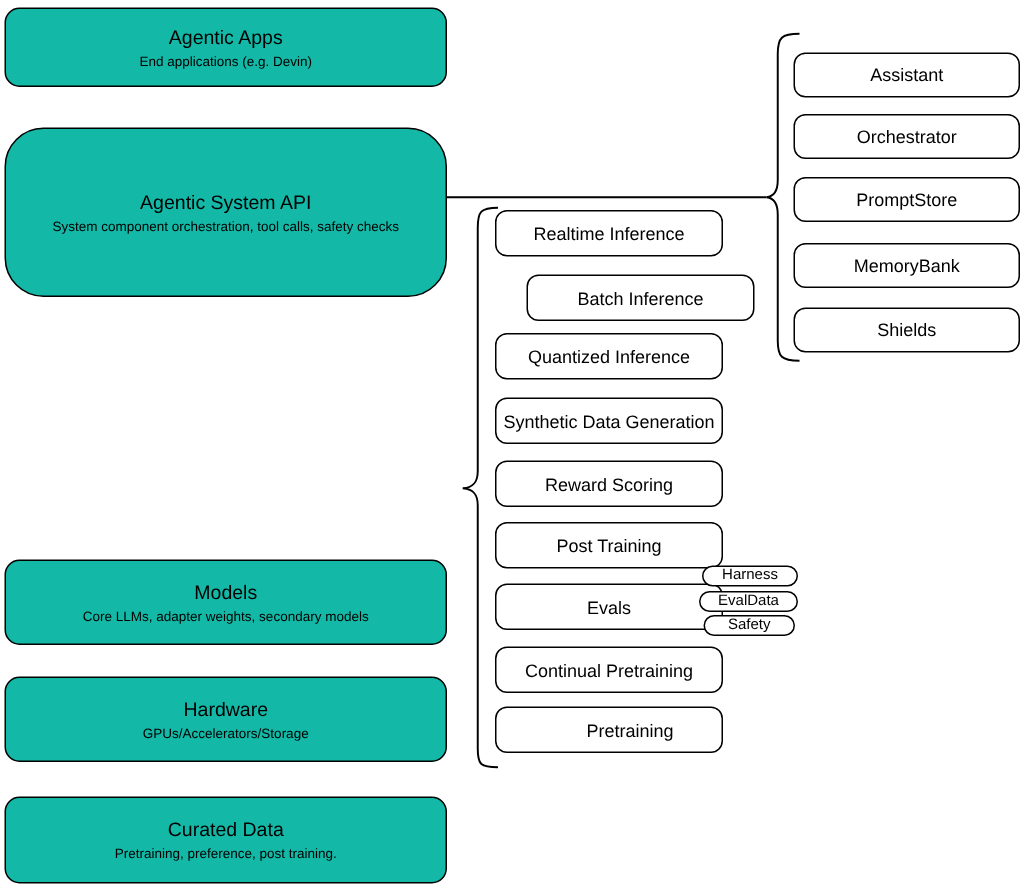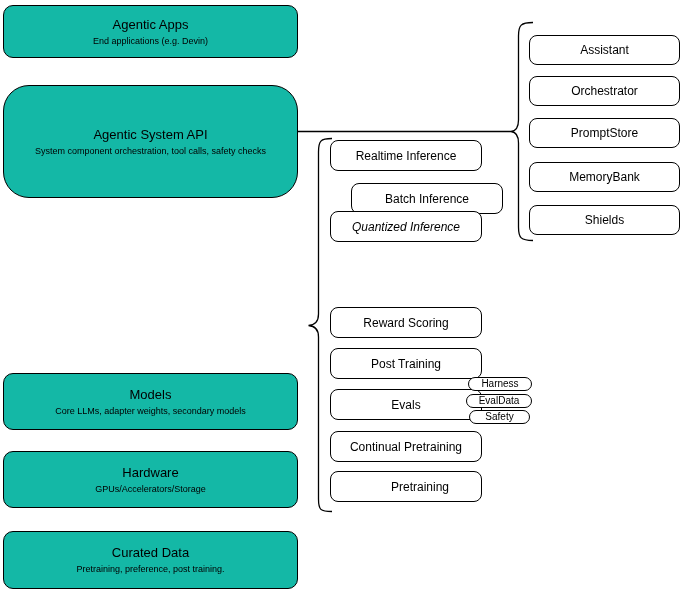--- a/index.html
+++ b/index.html
@@ -120,21 +120,22 @@
     <div class="subtitle">GPUs/Accelerators/Storage</div>
   </div>
 
   <div class="node" style="left:3px; top:531px; width:295px; height:58px; border-radius:10px;">
     <div class="title">Curated Data</div>
     <div class="subtitle">Pretraining, preference, post training.</div>
   </div>
 
   <div class="svc" style="top:140px;">Realtime Inference</div>
   <div class="svc" style="top:183px;margin-left:21px;">Batch Inference</div>
-  <div class="svc" style="top:211px;font-style:italic;">Quantized Inference</div>
+  <div class="svc" style="top:222px;">Quantized Inference</div>
+  <div class="svc" style="top:265px;">Synthetic Data Generation</div>
   <div class="svc" style="top:307px;">Reward Scoring</div>
   <div class="svc" style="top:348px;">Post Training</div>
   <div class="svc" style="top:389px;">Evals</div>
   <div class="svc" style="top:431px;">Continual Pretraining</div>
   <div class="svc" style="top:471px;padding-left:28px;">Pretraining</div>
 
   <div class="pill" style="left:468px; top:377px; width:64px;">Harness</div>
   <div class="pill" style="left:466px; top:394px; width:66px;">EvalData</div>
   <div class="pill" style="left:469px; top:410px; width:61px;">Safety</div>
 

